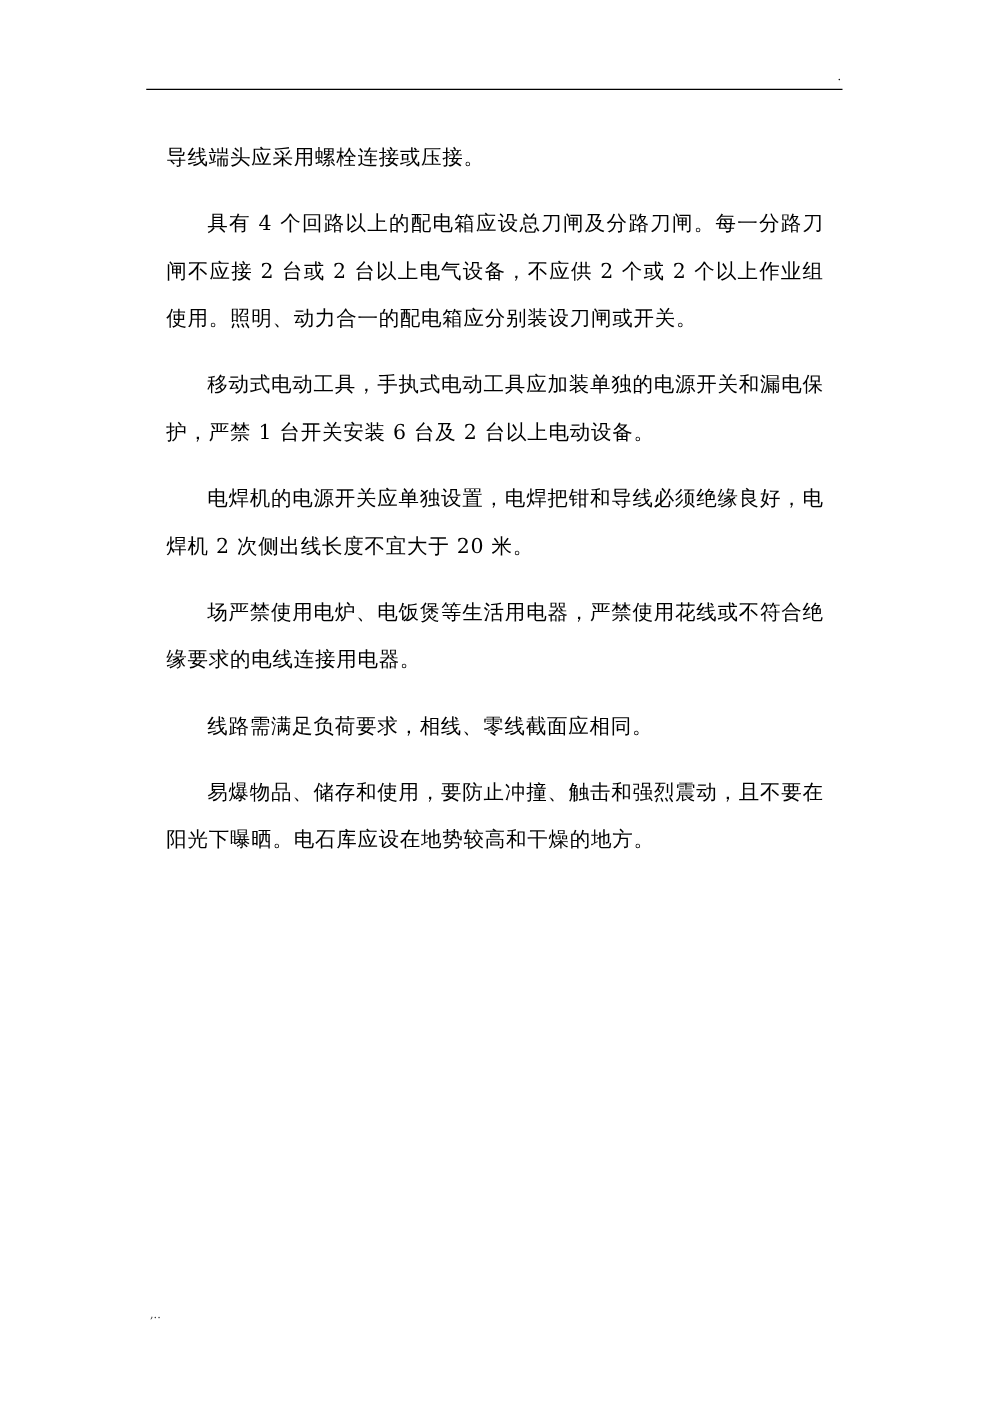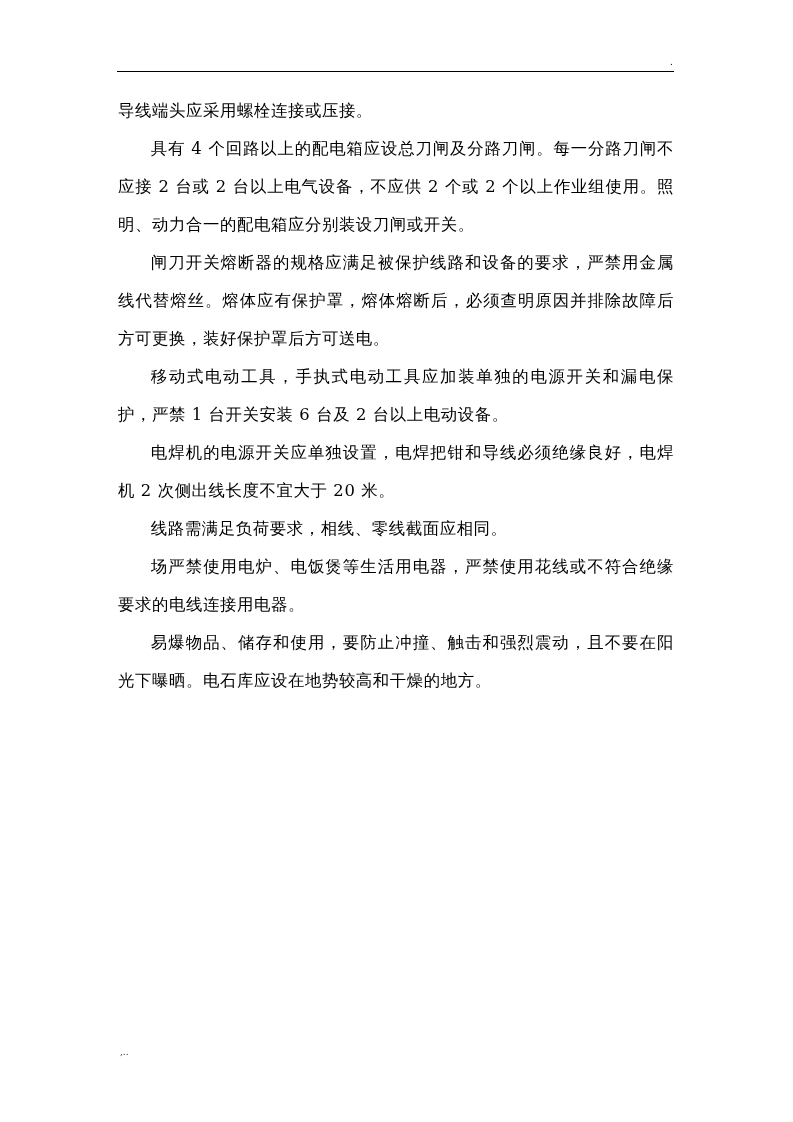--- a/index.html
+++ b/index.html
@@ -42,21 +42,21 @@
     .body-text {
       position: absolute;
       left: 118px;
       top: 92px;
       width: 556px;
       font-size: 16.4px;
       line-height: 38px;
       letter-spacing: 0.6px;
     }
     .para {
-      margin: 0;
+      margin: 15px;
       text-align: justify;
       text-justify: inter-character;
     }
     .para.indent {
       text-indent: 2em;
     }
     .footer-mark {
       position: absolute;
       left: 120px;
       top: 1046px;
@@ -68,22 +68,21 @@
 </head>
 <body>
 
 <div class="page">
   <div class="header-rule"></div>
   <div class="header-mark">.</div>
 
   <div class="body-text">
     <p class="para">导线端头应采用螺栓连接或压接。</p>
     <p class="para indent">具有 4 个回路以上的配电箱应设总刀闸及分路刀闸。每一分路刀闸不应接 2 台或 2 台以上电气设备，不应供 2 个或 2 个以上作业组使用。照明、动力合一的配电箱应分别装设刀闸或开关。</p>
-    <p class="para indent">闸刀开关熔断器的规格应满足被保护线路和设备的要求，严禁用金属线代替熔丝。熔体应有保护罩，熔体熔断后，必须查明原因并排除故障后方可更换，装好保护罩后方可送电。</p>
     <p class="para indent">移动式电动工具，手执式电动工具应加装单独的电源开关和漏电保护，严禁 1 台开关安装 6 台及 2 台以上电动设备。</p>
     <p class="para indent">电焊机的电源开关应单独设置，电焊把钳和导线必须绝缘良好，电焊机 2 次侧出线长度不宜大于 20 米。</p>
+    <p class="para indent">场严禁使用电炉、电饭煲等生活用电器，严禁使用花线或不符合绝缘要求的电线连接用电器。</p>
     <p class="para indent">线路需满足负荷要求，相线、零线截面应相同。</p>
-    <p class="para indent">场严禁使用电炉、电饭煲等生活用电器，严禁使用花线或不符合绝缘要求的电线连接用电器。</p>
     <p class="para indent">易爆物品、储存和使用，要防止冲撞、触击和强烈震动，且不要在阳光下曝晒。电石库应设在地势较高和干燥的地方。</p>
   </div>
 
   <div class="footer-mark">,..</div>
 </div>
 
 </body></html>

